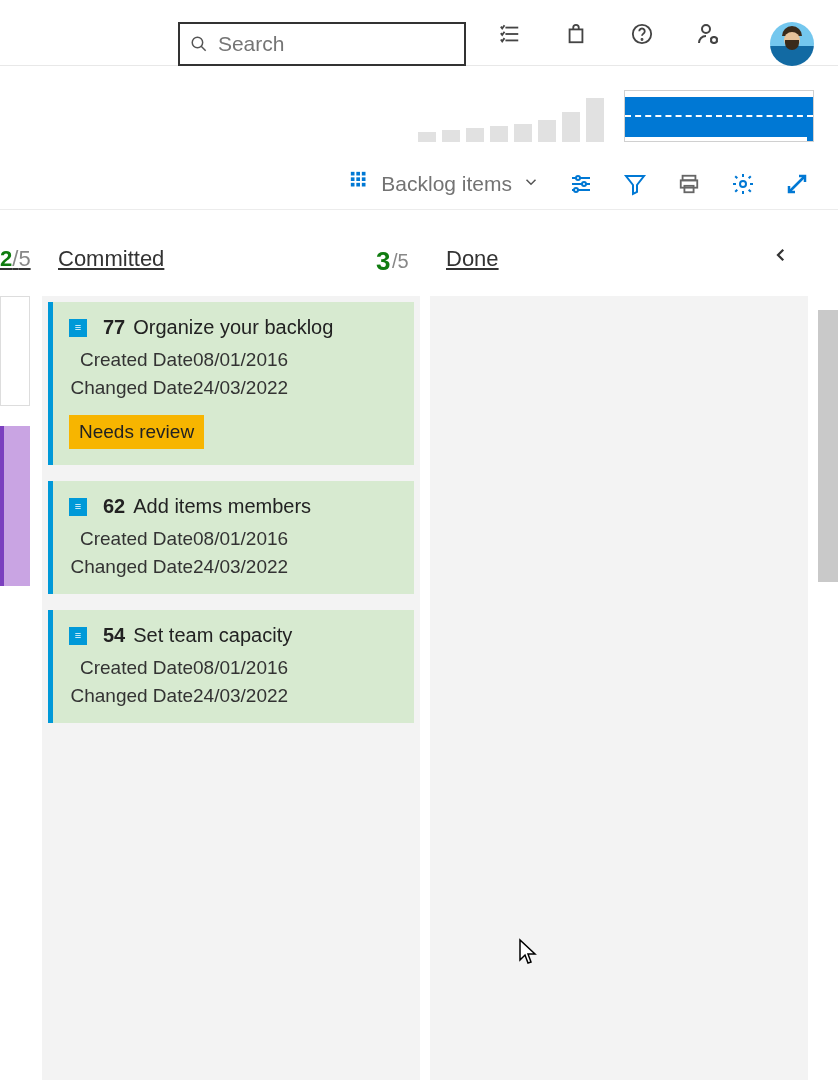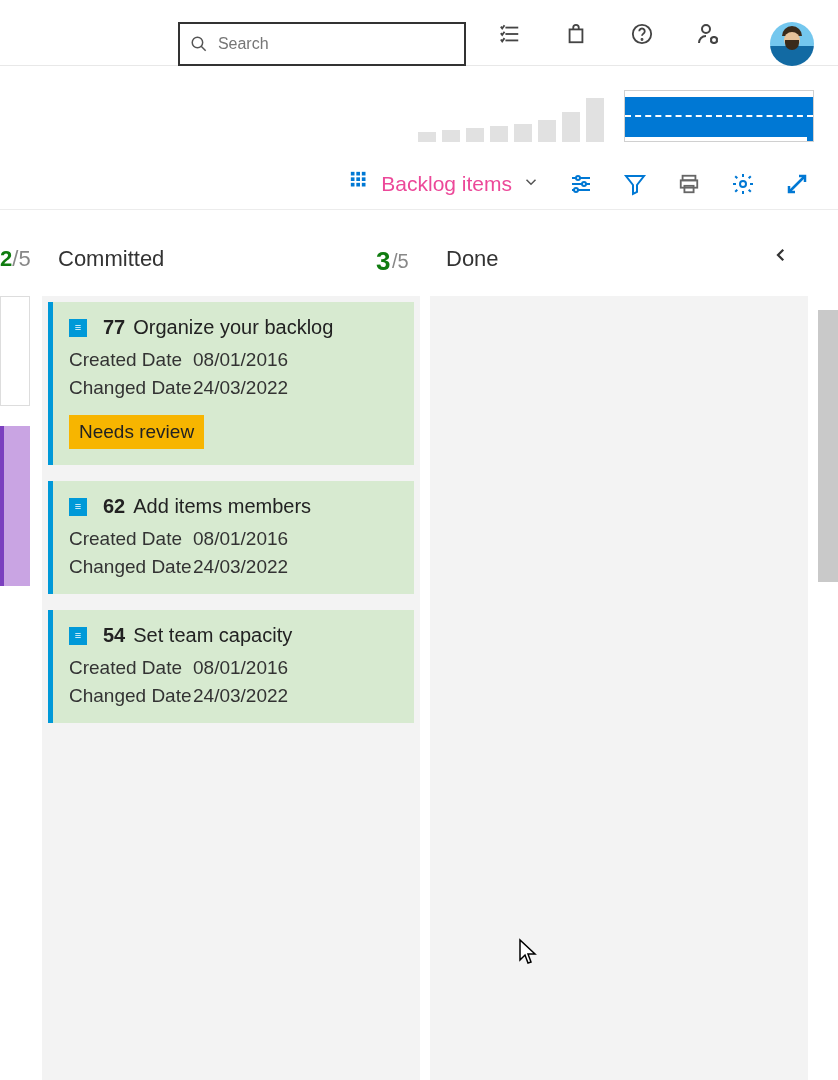--- a/index.html
+++ b/index.html
@@ -20,21 +20,21 @@
     position: absolute;
     left: 178px; top: 14px;
     width: 288px; height: 44px;
     border: 2px solid #333;
     display: flex; align-items: center;
     padding: 0 10px;
   }
   .search-wrap svg { width: 20px; height: 20px; stroke: #555; fill: none; stroke-width: 2; }
   .search-wrap input {
     border: none; outline: none;
-    font-size: 16px; color: #737373;
+    font-size: 21px; color: #737373;
     margin-left: 10px; width: 100%;
     background: transparent;
   }
   .top-icons {
     position: absolute;
     left: 498px; top: 14px;
     display: flex; align-items: center; gap: 42px;
   }
   .top-icons .ic { width: 24px; height: 24px; display:flex; align-items:center; justify-content:center; cursor:pointer; color:#444; }
   .avatar {
@@ -75,35 +75,35 @@
   
   .toolbar {
     position:absolute;
     top: 158px; left:0; right:0;
     height: 52px;
     display:flex; align-items:center; justify-content:flex-end;
     gap: 28px;
     padding: 0 28px 0 0;
     border-bottom: 1px solid #ececec;
   }
-  .backlog-sel { display:flex; align-items:center; gap:10px; color:#ec4899; font-size:21px; cursor:pointer;}
+  .backlog-sel { display:flex; align-items:center; gap:10px; color:#737373; font-size:21px; cursor:pointer;}
   .backlog-sel .grid-ic { color:#0078d4; }
   .backlog-sel .chev { color:#555; }
   .tb-ic { width:26px; height:26px; display:flex; align-items:center; justify-content:center; cursor:pointer;}
   .tb-blue { color:#0078d4; }
   .tb-gray { color:#666; }
 
   
   .col-header {
     position:absolute;
     top: 246px; left:0; right:28px;
     display:flex;
   }
   .col-header .h {
-    font-size: 22px; color:#333;
+    font-size: 22px; color:#333;text-decoration:underline;
   }
   .hprev { position:absolute; left:0; top:0;}
   .hprev .cnt { color:#107c10; font-weight:600;}
   .hprev .max { color:#888;}
   .hcommitted { position:absolute; left:58px; top:0;}
   .hcommitted .cnt { position:absolute; left:318px; top:0; color:#107c10; font-size:26px; font-weight:600;}
   .hcommitted .max { position:absolute; left:334px; top:4px; color:#888; font-size:20px;}
   .hdone { position:absolute; left:446px; top:0;}
   .hcollapse { position:absolute; left:772px; top:0; cursor:pointer; color:#333;}
 
@@ -124,21 +124,21 @@
     border-left:5px solid #0099d8;
     padding:14px 16px 16px 16px;
     margin-bottom:16px;
   }
   .card .title-row { display:flex; align-items:center; gap:8px; font-size:20px; color:#222;}
   .card .title-row .wi-ic { width:18px; height:18px; background:#0099d8; display:inline-flex; align-items:center; justify-content:center;}
   .card .title-row .wi-ic span{ color:#fff; font-size:11px; line-height:1;}
   .card .title-row .wid { font-weight:700;margin-left:8px;}
   .card .meta { margin-top:10px; font-size:19px; color:#333;}
   .card .meta .row { display:flex; margin-top:6px;}
-  .card .meta .lab { width:124px;}
+  .card .meta .lab { width:124px;text-align:right;}
   .tag {
     display:inline-block;
     margin-top:16px;
     background:#f7b500;
     color:#222;
     font-size:19px;
     padding:6px 10px;
   }
 
   

